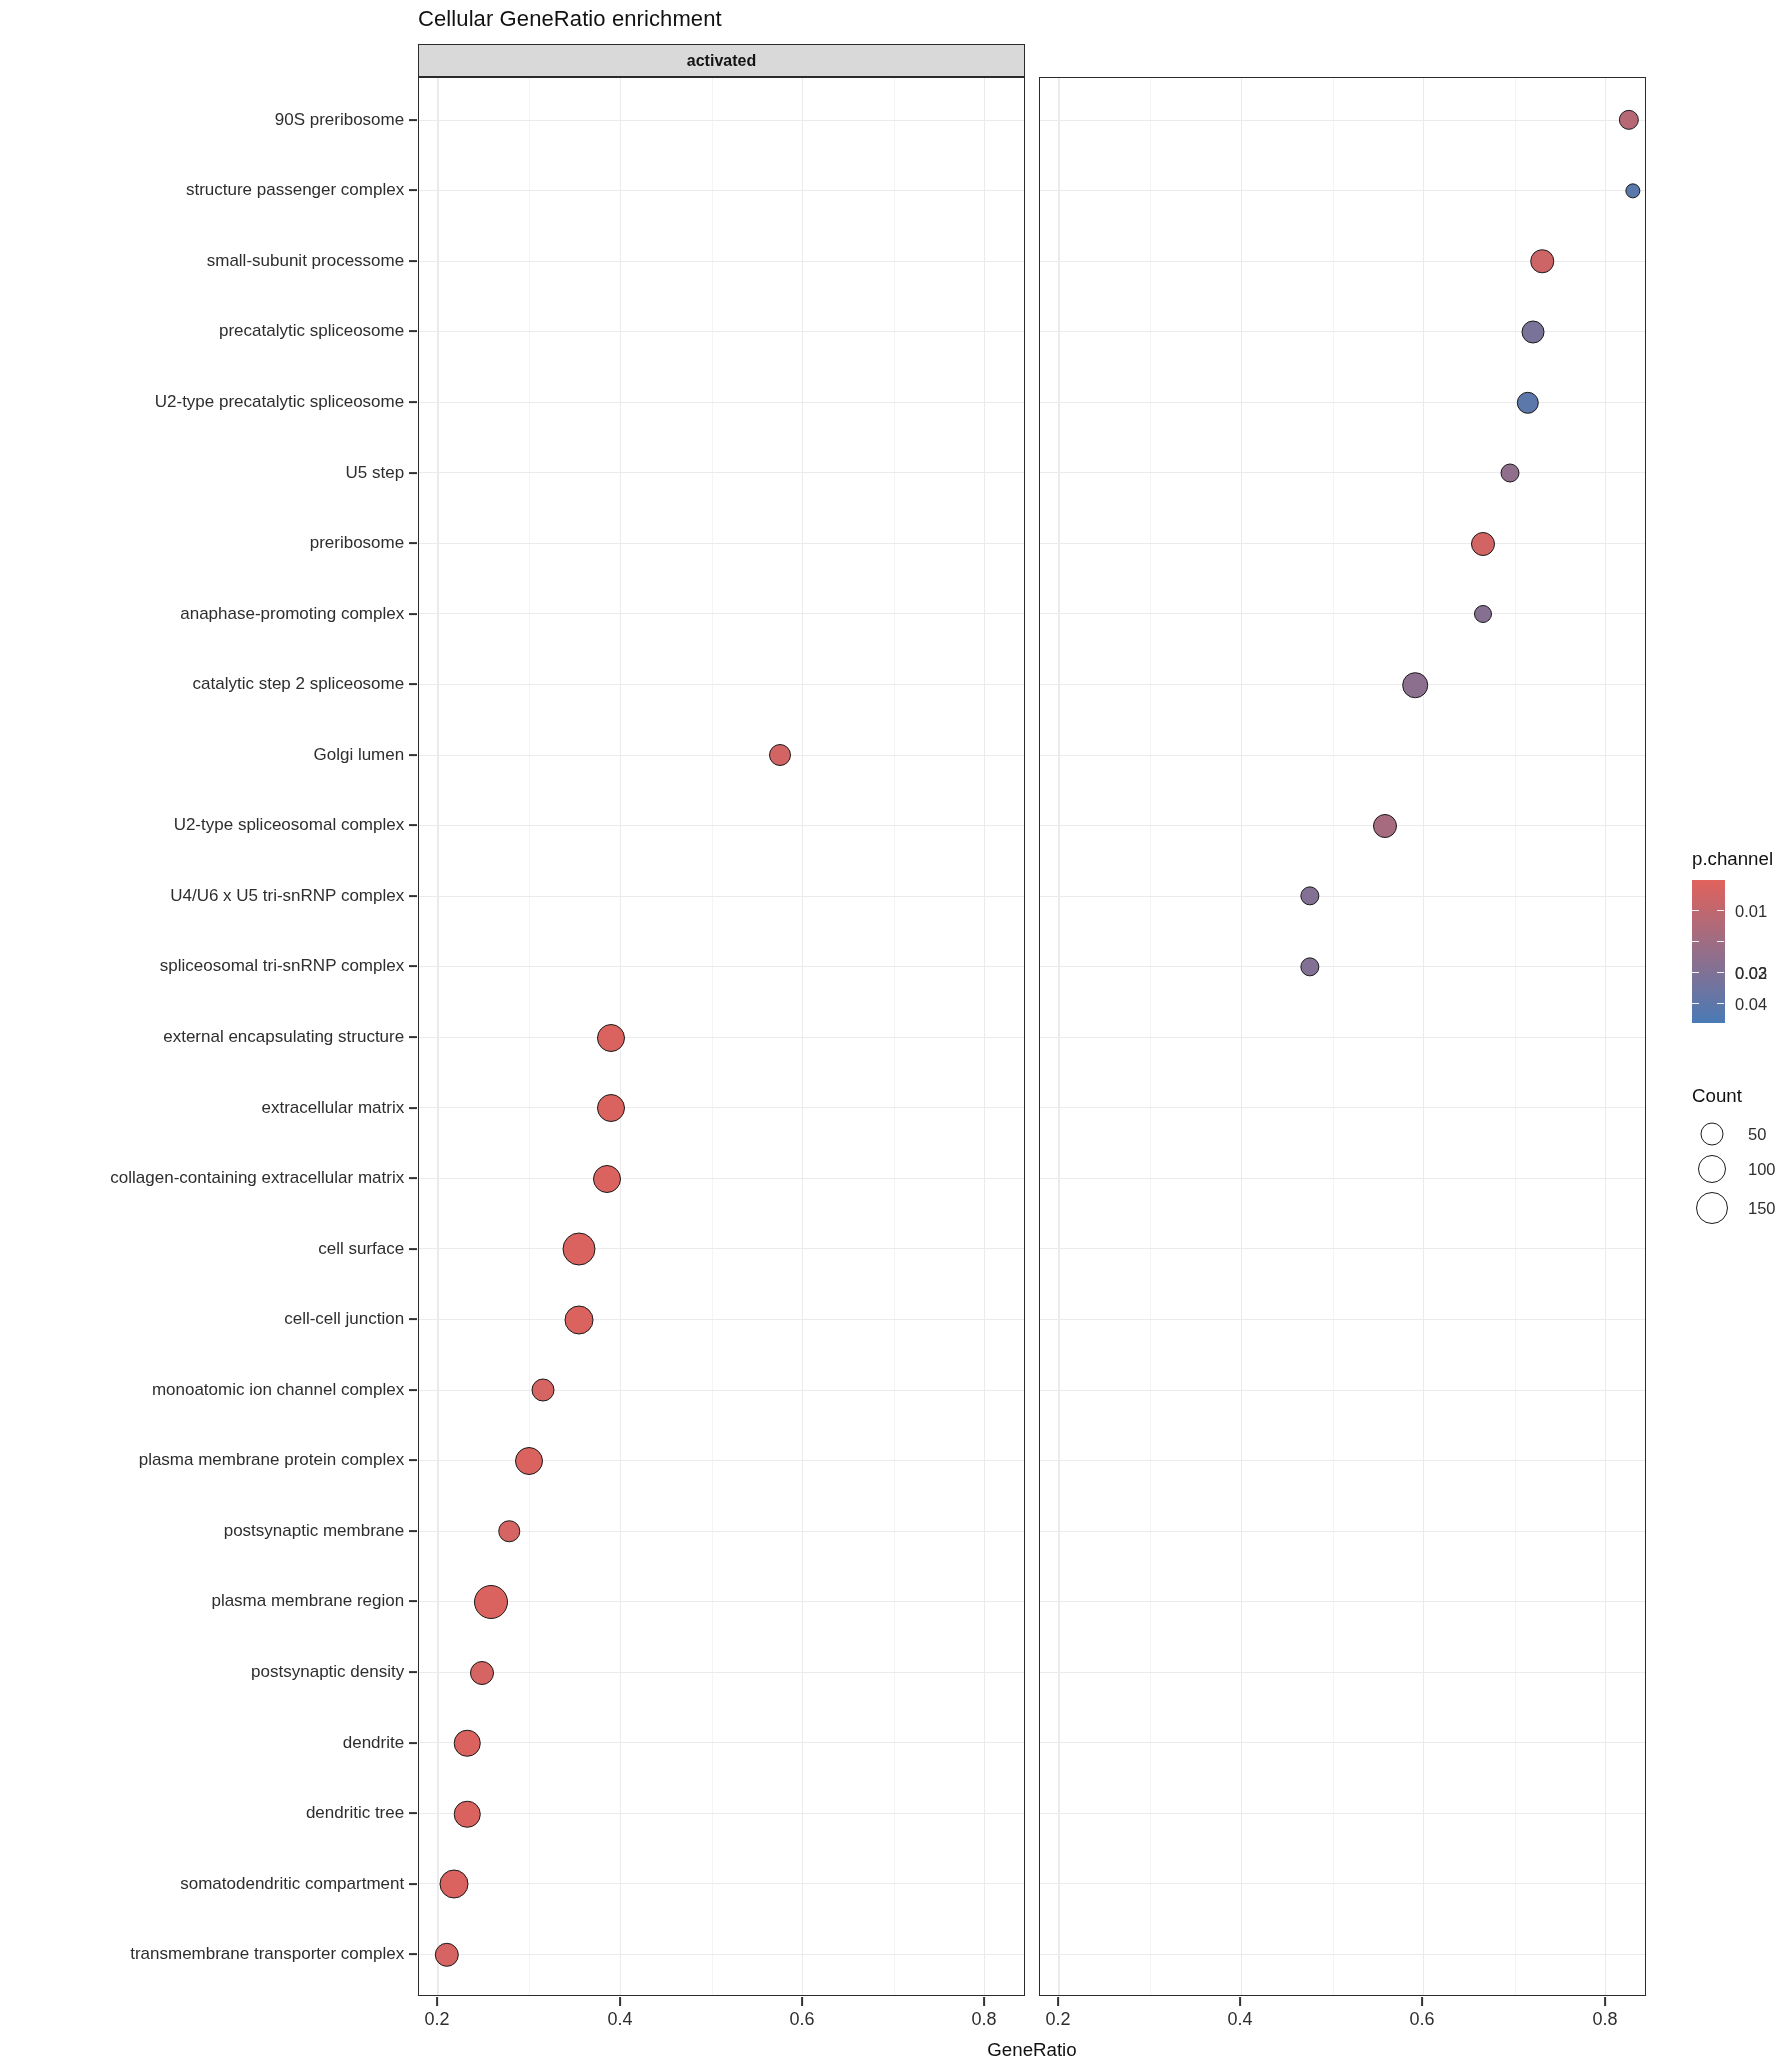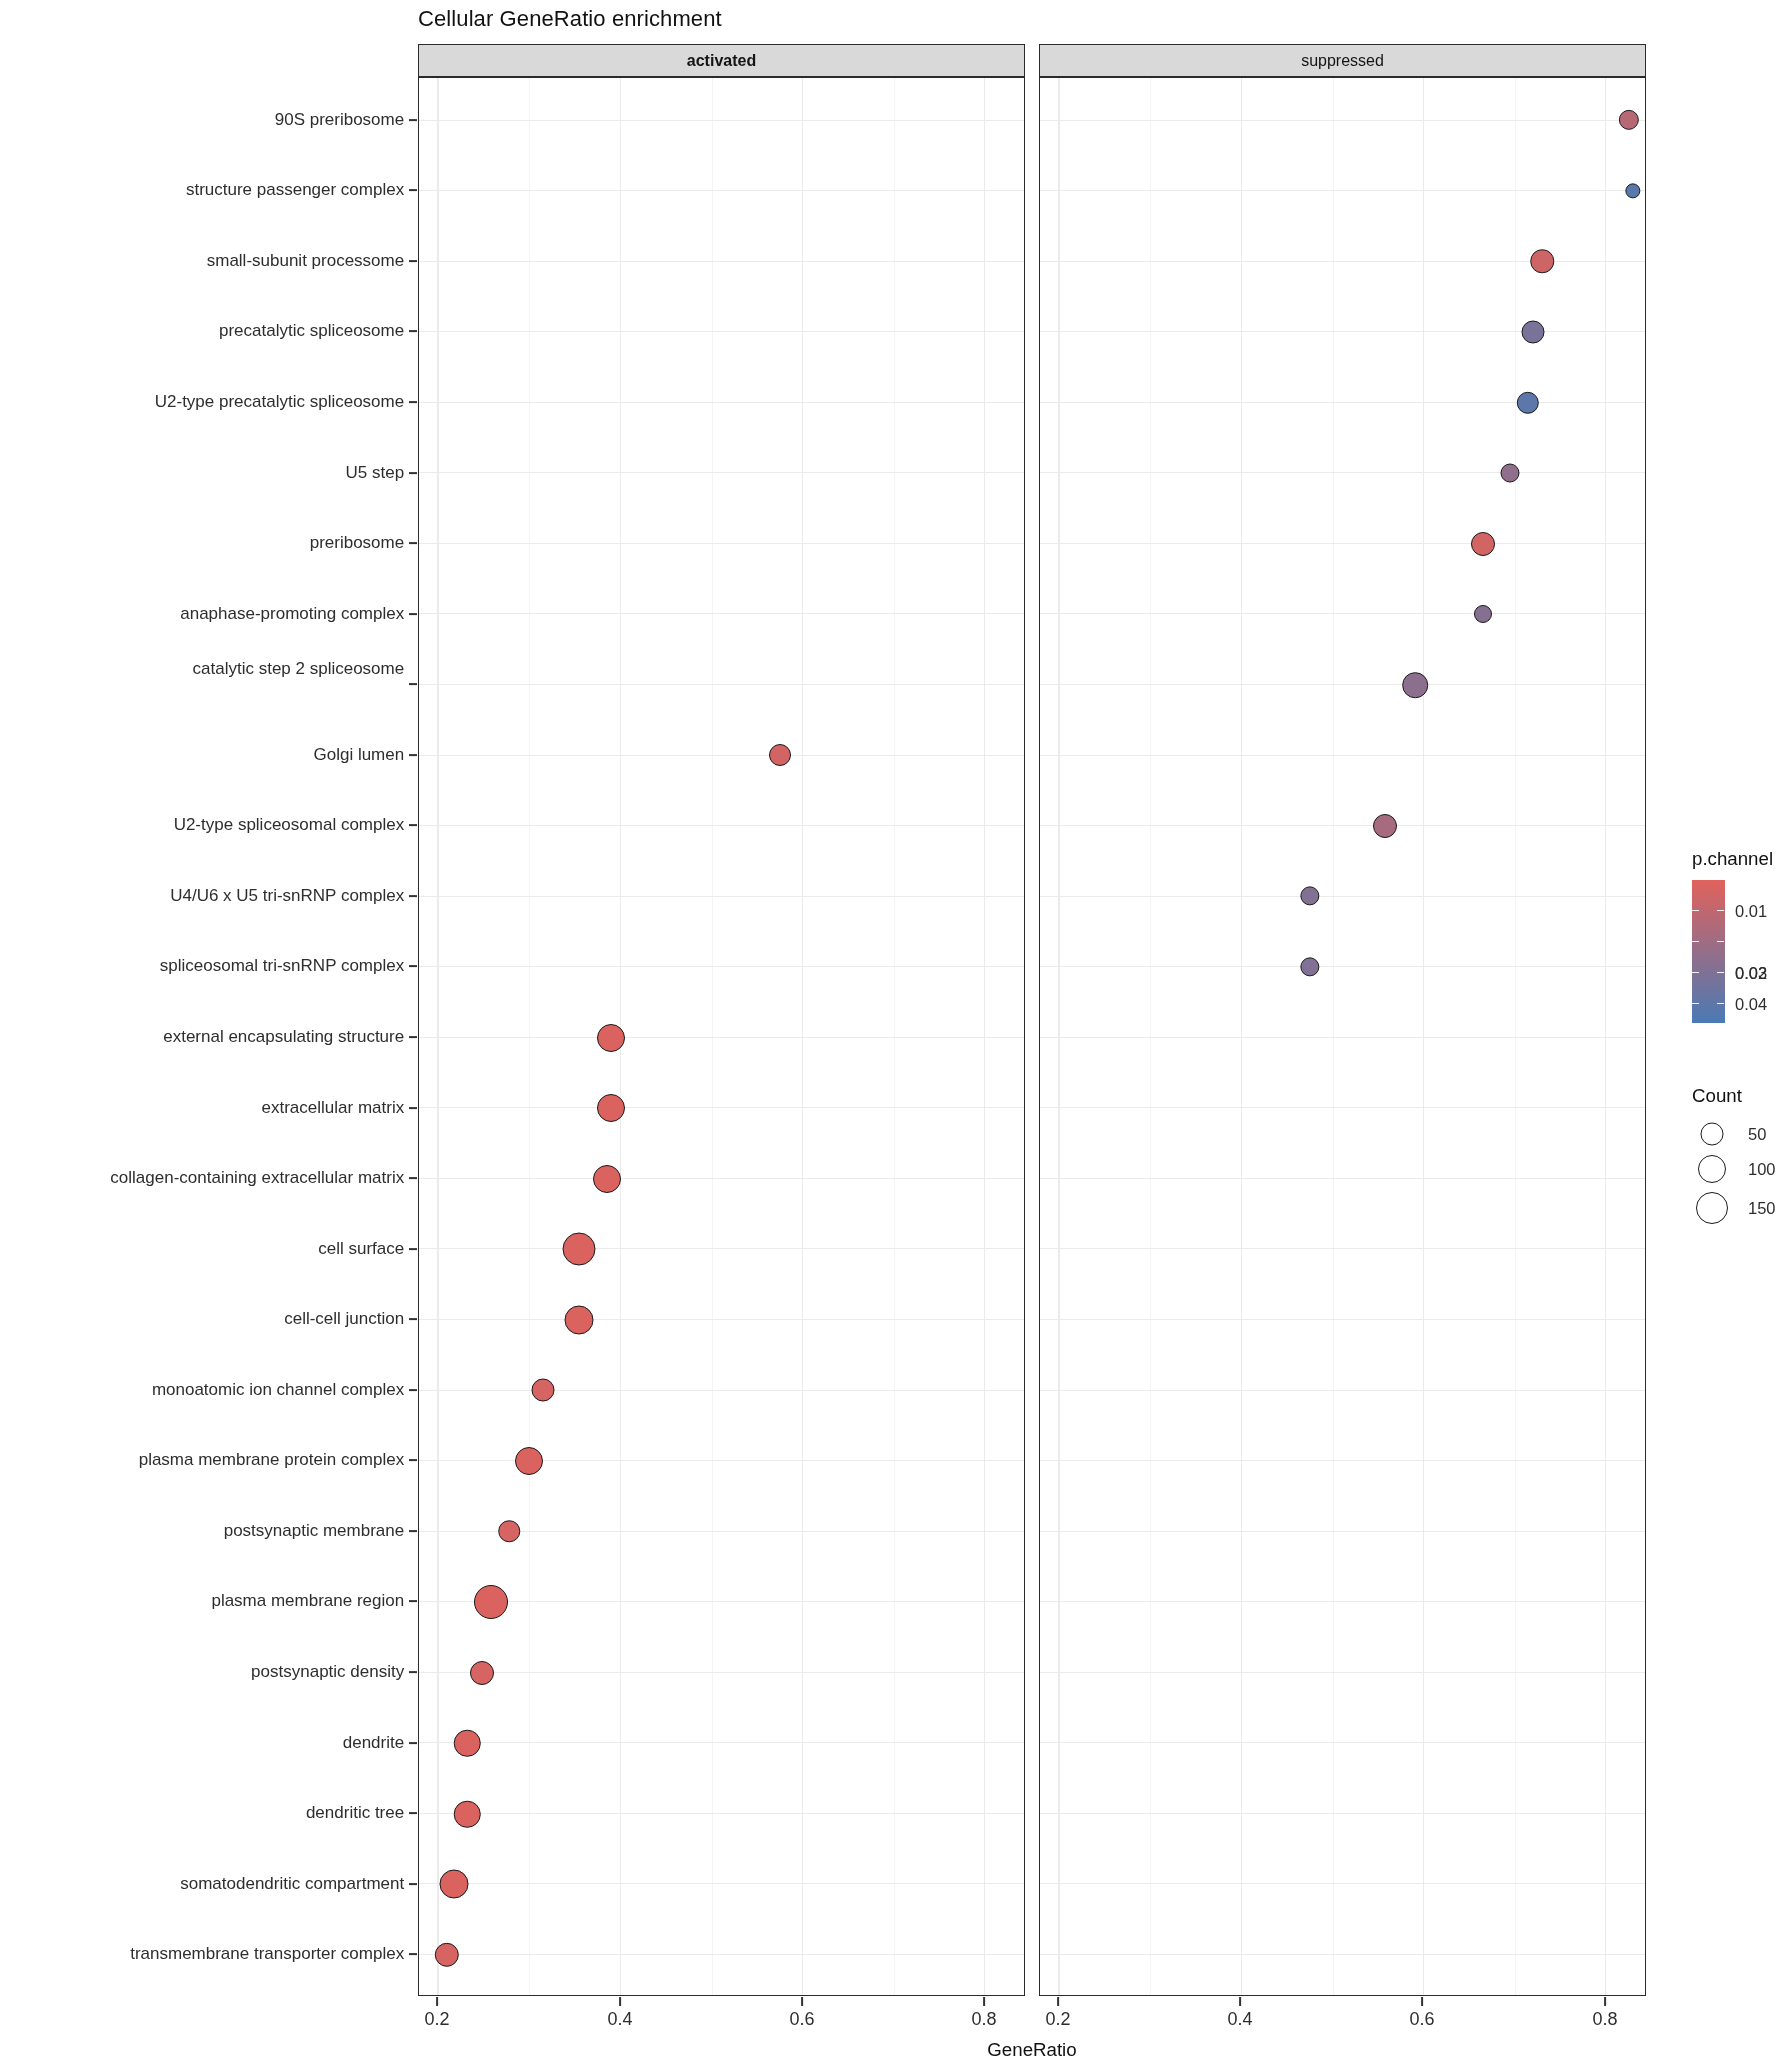--- a/index.html
+++ b/index.html
@@ -26,23 +26,20 @@
   .cnt-lab{position:absolute;left:1748px;font-size:16.5px;color:#2e2e2e;transform:translateY(-50%);}
 </style>
 </head>
 <body>
 
 <div id="plot">
   <div class="title">Cellular GeneRatio enrichment</div>
 
   <div class="strip" id="strip-activated" style="left: 418px; width: 607px; font-weight: bold;">
     <span>activated</span>
-  </div>
-  <div class="strip" id="strip-suppressed" style="left: 1039px; width: 607px;">
-    <span>suppressed</span>
   </div>
 
   <div class="panel" id="panel-activated" style="left: 418px; width: 607px;">
       <div class="gridv minor" style="left: 110px;"></div>
       <div class="gridv minor" style="left: 293px;"></div>
       <div class="gridv minor" style="left: 475px;"></div>
       <div class="gridv" style="left: 18.4px;"></div>
       <div class="gridv" style="left: 201px;"></div>
       <div class="gridv" style="left: 383px;"></div>
       <div class="gridv" style="left: 565px;"></div>
@@ -148,21 +145,21 @@
       <div class="ylab" style="left: 2.2px; top: 331px;">precatalytic spliceosome</div>
       <div class="ytick" style="left: 409px; top: 331px;"></div>
       <div class="ylab" style="left: 2.2px; top: 402px;">U2-type precatalytic spliceosome</div>
       <div class="ytick" style="left: 409px; top: 402px;"></div>
       <div class="ylab" style="left: 2.2px; top: 473px;">U5 step</div>
       <div class="ytick" style="left: 409px; top: 473px;"></div>
       <div class="ylab" style="left: 2.2px; top: 543px;">preribosome</div>
       <div class="ytick" style="left: 409px; top: 543px;"></div>
       <div class="ylab" style="left: 2.2px; top: 614px;">anaphase-promoting complex</div>
       <div class="ytick" style="left: 409px; top: 614px;"></div>
-      <div class="ylab" style="left: 2.2px; top: 669px;">catalytic step 2 spliceosome</div>
+      <div class="ylab" style="left: 2.2px; top: 684px;">catalytic step 2 spliceosome</div>
       <div class="ytick" style="left: 409px; top: 684px;"></div>
       <div class="ylab" style="left: 2.2px; top: 755px;">Golgi lumen</div>
       <div class="ytick" style="left: 409px; top: 755px;"></div>
       <div class="ylab" style="left: 2.2px; top: 825px;">U2-type spliceosomal complex</div>
       <div class="ytick" style="left: 409px; top: 825px;"></div>
       <div class="ylab" style="left: 2.2px; top: 896px;">U4/U6 x U5 tri-snRNP complex</div>
       <div class="ytick" style="left: 409px; top: 896px;"></div>
       <div class="ylab" style="left: 2.2px; top: 966px;">spliceosomal tri-snRNP complex</div>
       <div class="ytick" style="left: 409px; top: 966px;"></div>
       <div class="ylab" style="left: 2.2px; top: 1037px;">external encapsulating structure</div>

